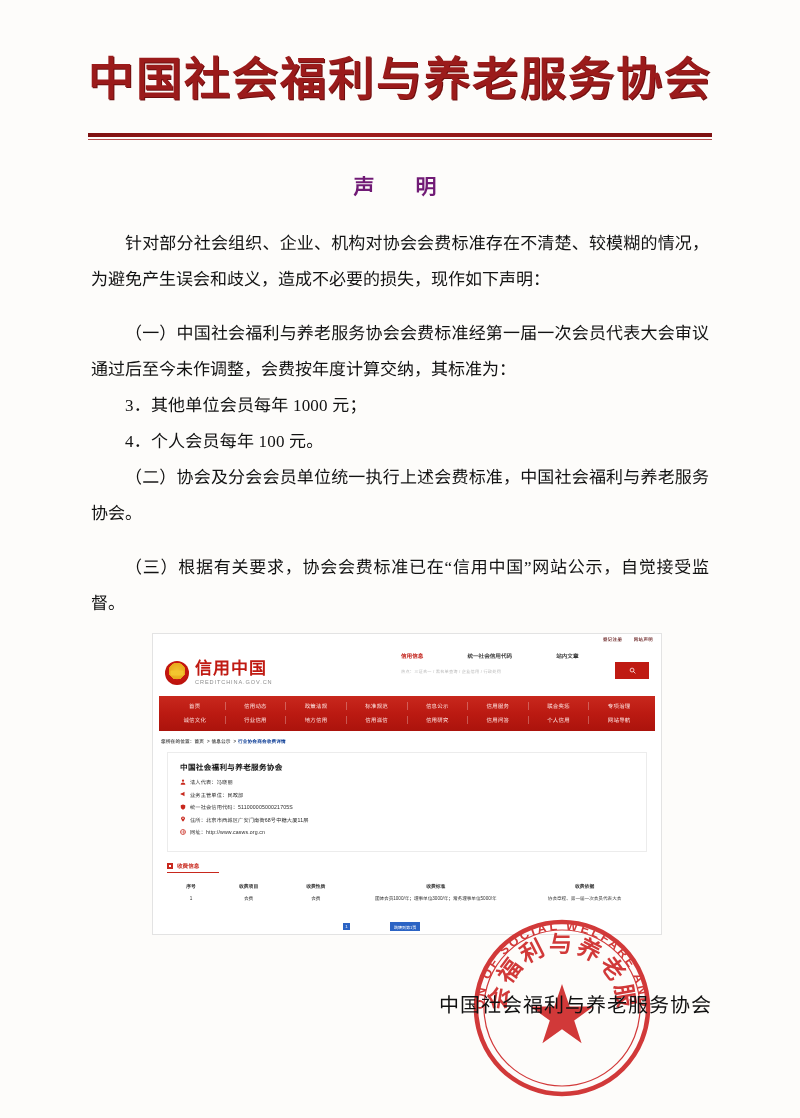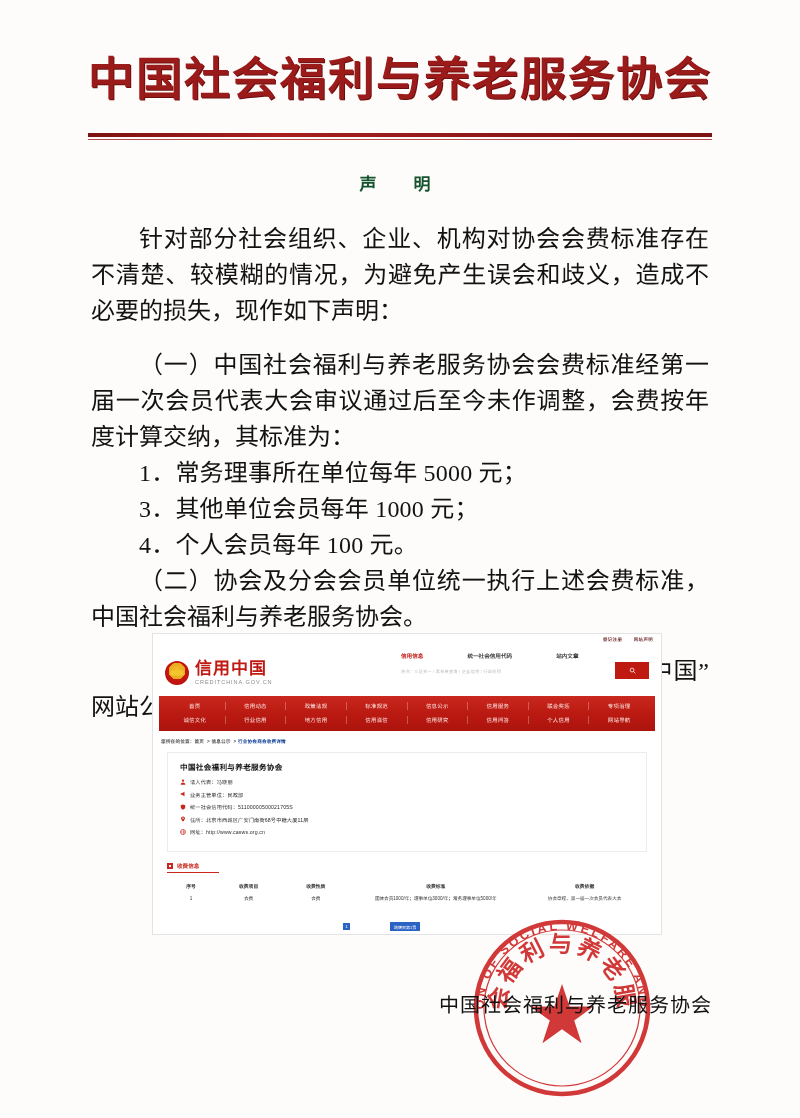--- a/index.html
+++ b/index.html
@@ -47,31 +47,31 @@
   .rule-thin {
     height: 1px;
     margin-top: 2px;
     background: #b84a4a;
   }
 
   
   .doc-title {
     margin-top: 30px;
     text-align: center;
-    font-size: 17px;
+    font-size: 21px;
     font-weight: bold;
     letter-spacing: 10px;
-    color: #14532d;
+    color: #701a75;
   }
 
   
   .body-text {
     margin: 26px auto 0;
     width: 618px;
-    font-size: 24px;
+    font-size: 17px;
     line-height: 36px;
     color: #121212;
     text-align: justify;
   }
   .para {
     text-indent: 2em;
     margin: 0;
   }
   .para + .para { margin-top: 18px; }
   .list-item {
@@ -346,21 +346,20 @@
       <div class="rule-thick"></div>
       <div class="rule-thin"></div>
     </div>
   </div>
 
   <div class="doc-title">声　明</div>
 
   <div class="body-text">
     <p class="para">针对部分社会组织、企业、机构对协会会费标准存在不清楚、较模糊的情况，为避免产生误会和歧义，造成不必要的损失，现作如下声明：</p>
     <p class="para">（一）中国社会福利与养老服务协会会费标准经第一届一次会员代表大会审议通过后至今未作调整，会费按年度计算交纳，其标准为：</p>
-    <p class="list-item">1．常务理事所在单位每年 5000 元；</p>
     <p class="list-item">3．其他单位会员每年 1000 元；</p>
     <p class="list-item">4．个人会员每年 100 元。</p>
     <p class="para">（二）协会及分会会员单位统一执行上述会费标准，中国社会福利与养老服务协会。</p>
     <p class="para">（三）根据有关要求，协会会费标准已在“信用中国”网站公示，自觉接受监督。</p>
   </div>
 
   <div class="screenshot">
 
     <div class="ss-toplinks">
       <span>登记注册</span>

